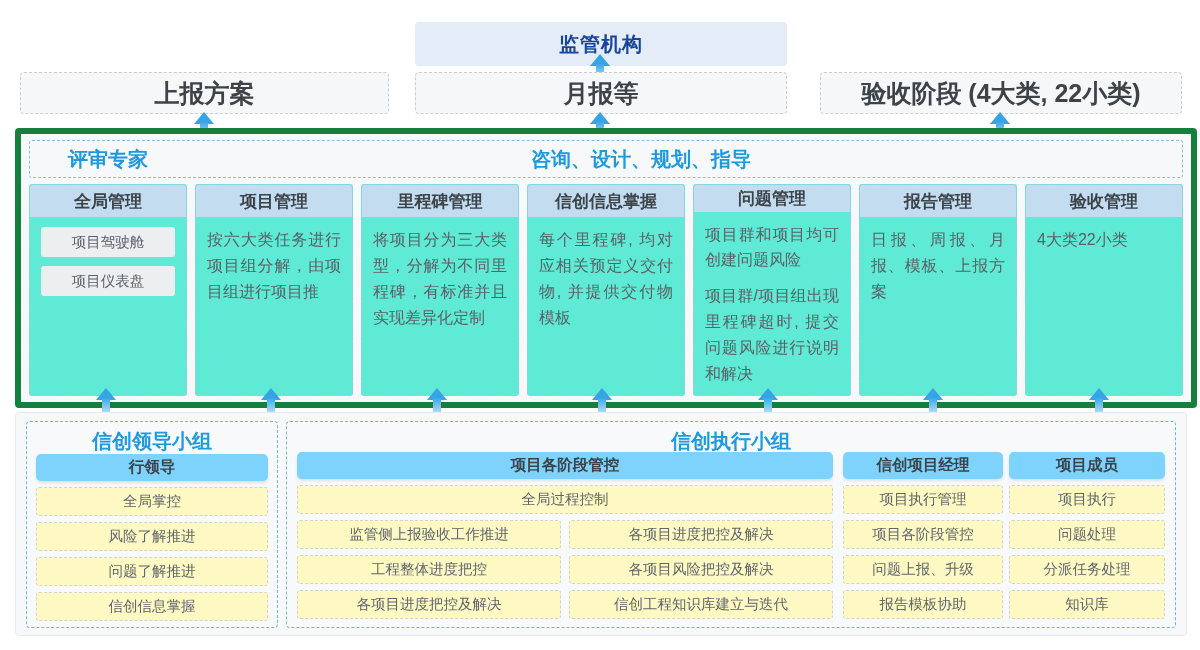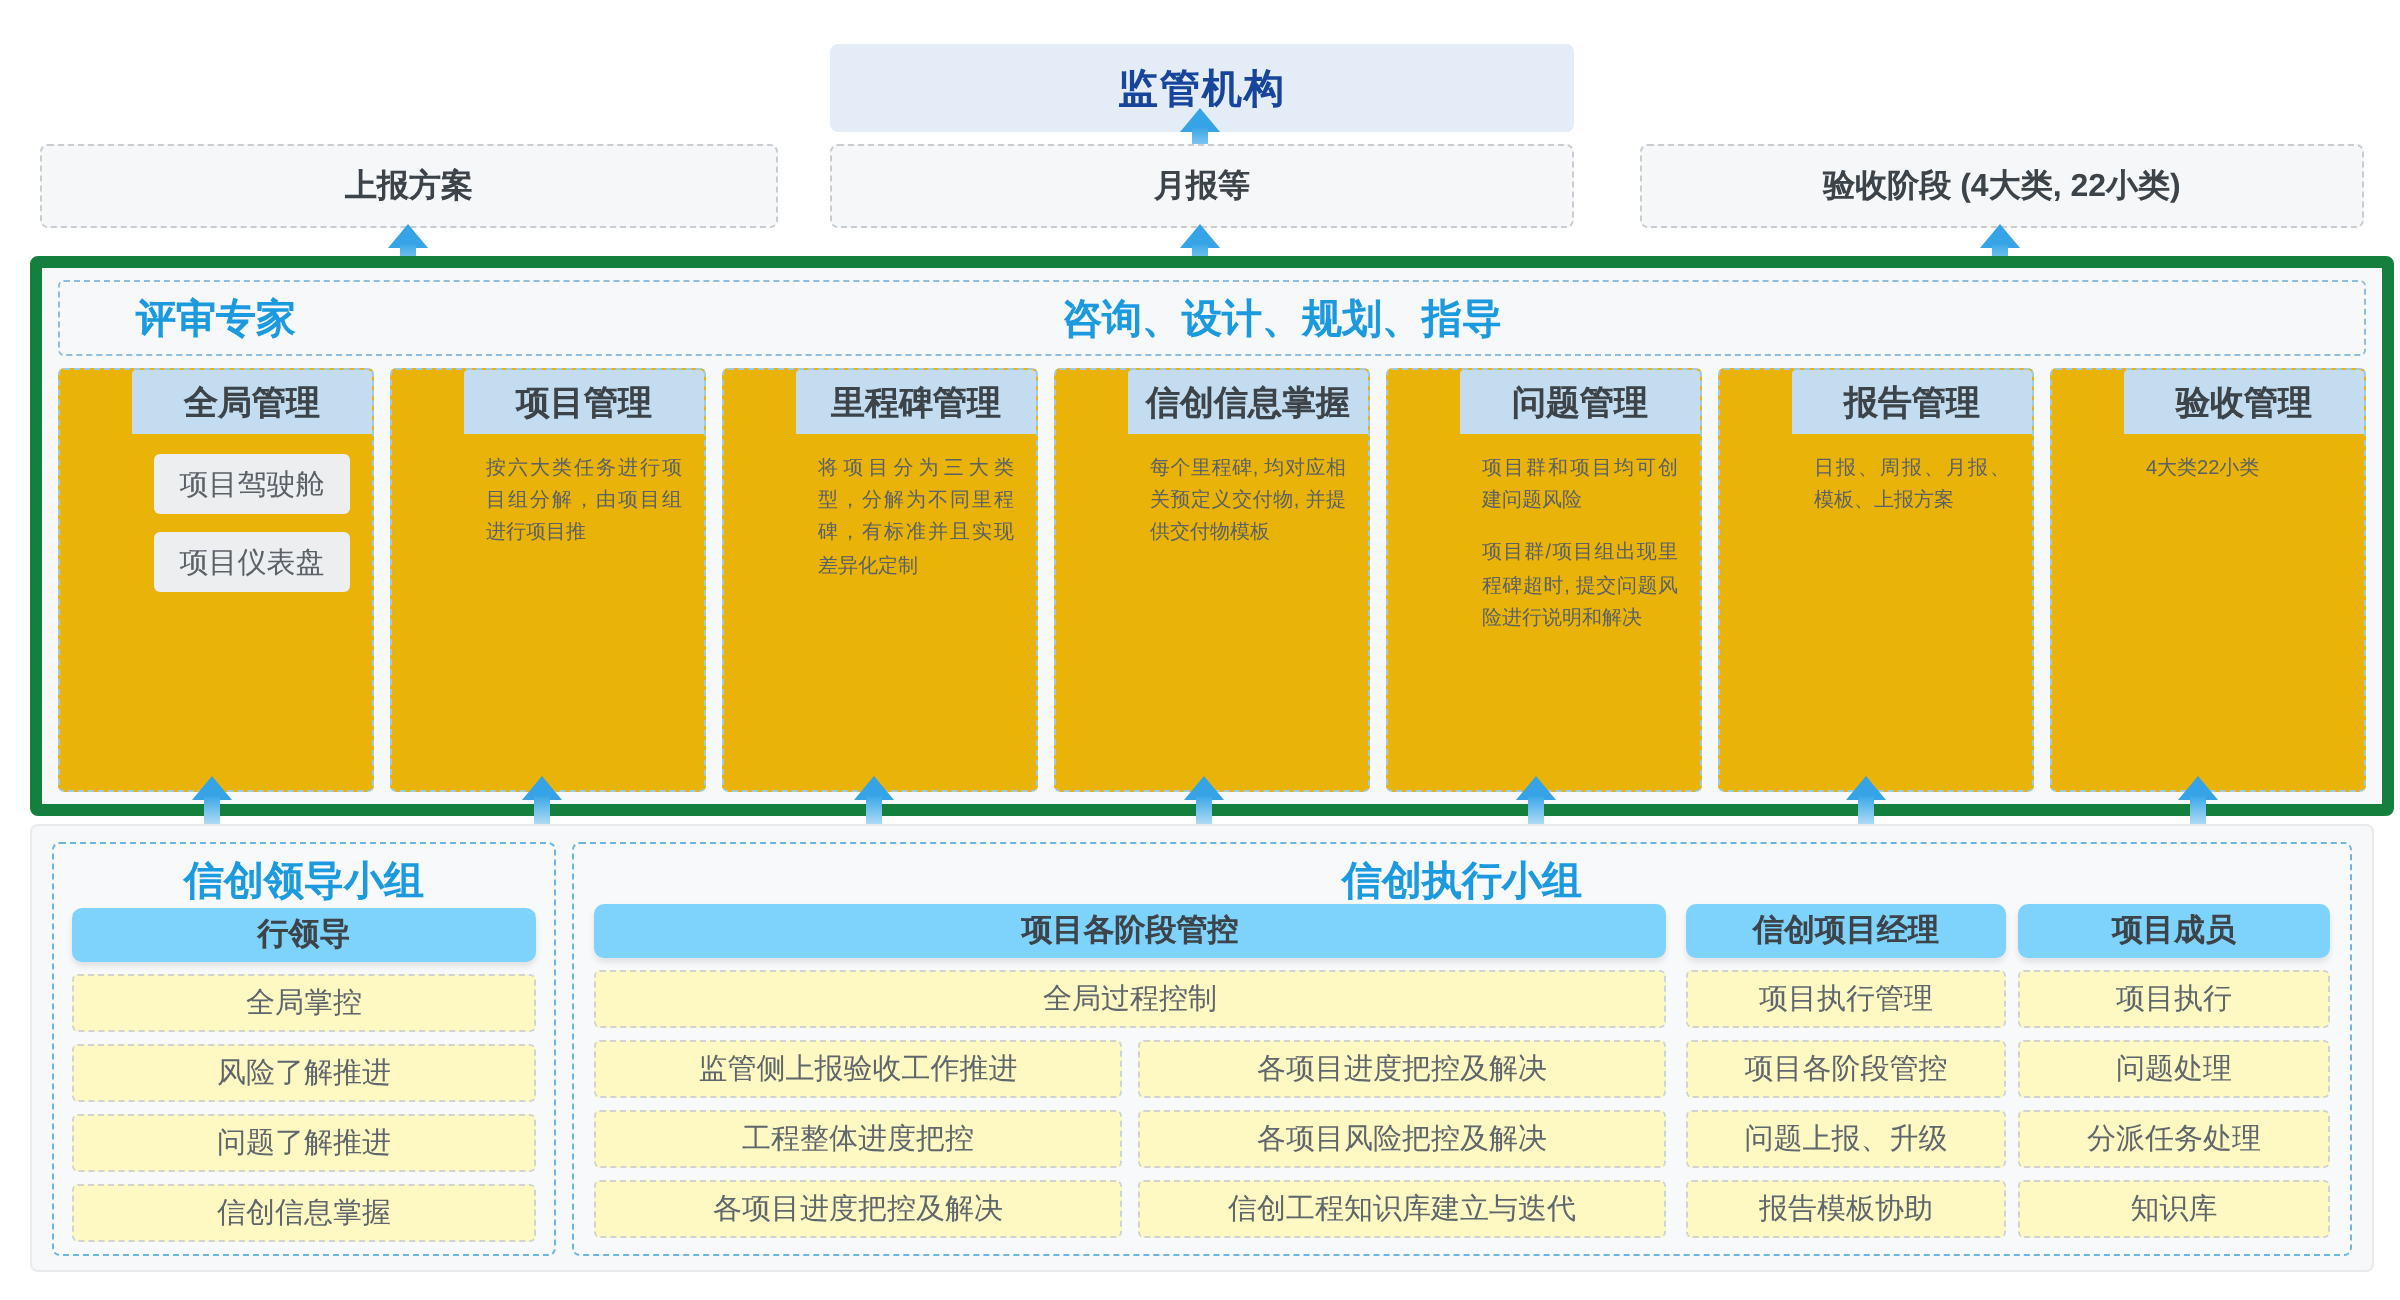--- a/index.html
+++ b/index.html
@@ -30,21 +30,21 @@
     display:block;position:absolute;left:0;top:0;width:0;height:0;
     border-left:10px solid transparent;border-right:10px solid transparent;
     border-bottom:12px solid #36a3e6;
   }
 
   
   .report-box{
     position:absolute;top:72px;height:40px;
     background:#f6f7f8;border:1px dashed #c9cdd1;border-radius:4px;
     display:flex;align-items:center;justify-content:center;
-    color:#3c4349;font-size:16px;font-weight:bold;
+    color:#3c4349;font-size:25px;font-weight:bold;
   }
   #report-0{left:20px;width:367px;}
   #report-1{left:415px;width:370px;}
   #report-2{left:820px;width:360px;}
 
   
   .mid-panel{
     position:absolute;left:15px;top:128px;width:1170px;height:268px;
     background:#f7f8f9;border:6px solid #15803d;border-radius:4px;
   }
@@ -57,30 +57,30 @@
     position:absolute;left:38px;color:#1b9ae0;font-size:20px;font-weight:bold;
   }
   .mid-header .center-title{
     width:100%;text-align:center;color:#1b9ae0;font-size:20px;font-weight:bold;
     padding-left:70px;box-sizing:border-box;
   }
 
   .cols{position:absolute;left:8px;top:50px;width:1154px;height:212px;display:flex;gap:8px;}
   .col{
     flex:1;border:1px dashed #9fcbe8;border-radius:3px;
-    background:#eab308;display:flex;flex-direction:column;overflow:hidden;padding-left:36px;
+    background:#5eead4;display:flex;flex-direction:column;overflow:hidden;
   }
   .col-head{
     height:32px;background:#c3dcef;border-radius:2px 2px 0 0;
     display:flex;align-items:center;justify-content:center;
     color:#3c4349;font-size:17px;font-weight:bold;
   }
   .col-body{flex:1;padding:10px 11px 8px 11px;}
   .col-body p{
-    margin:0 0 10px 0;font-size:10px;line-height:1.62;color:#5a6167;
+    margin:0 0 10px 0;font-size:16px;line-height:1.62;color:#5a6167;
     text-align:justify;text-justify:inter-ideograph;
   }
   .col-body p:last-child{margin-bottom:0;}
   .pill{
     background:#eceef0;border-radius:3px;height:30px;margin-bottom:9px;
     display:flex;align-items:center;justify-content:center;
     font-size:14.5px;color:#5a6167;
   }
 
   

